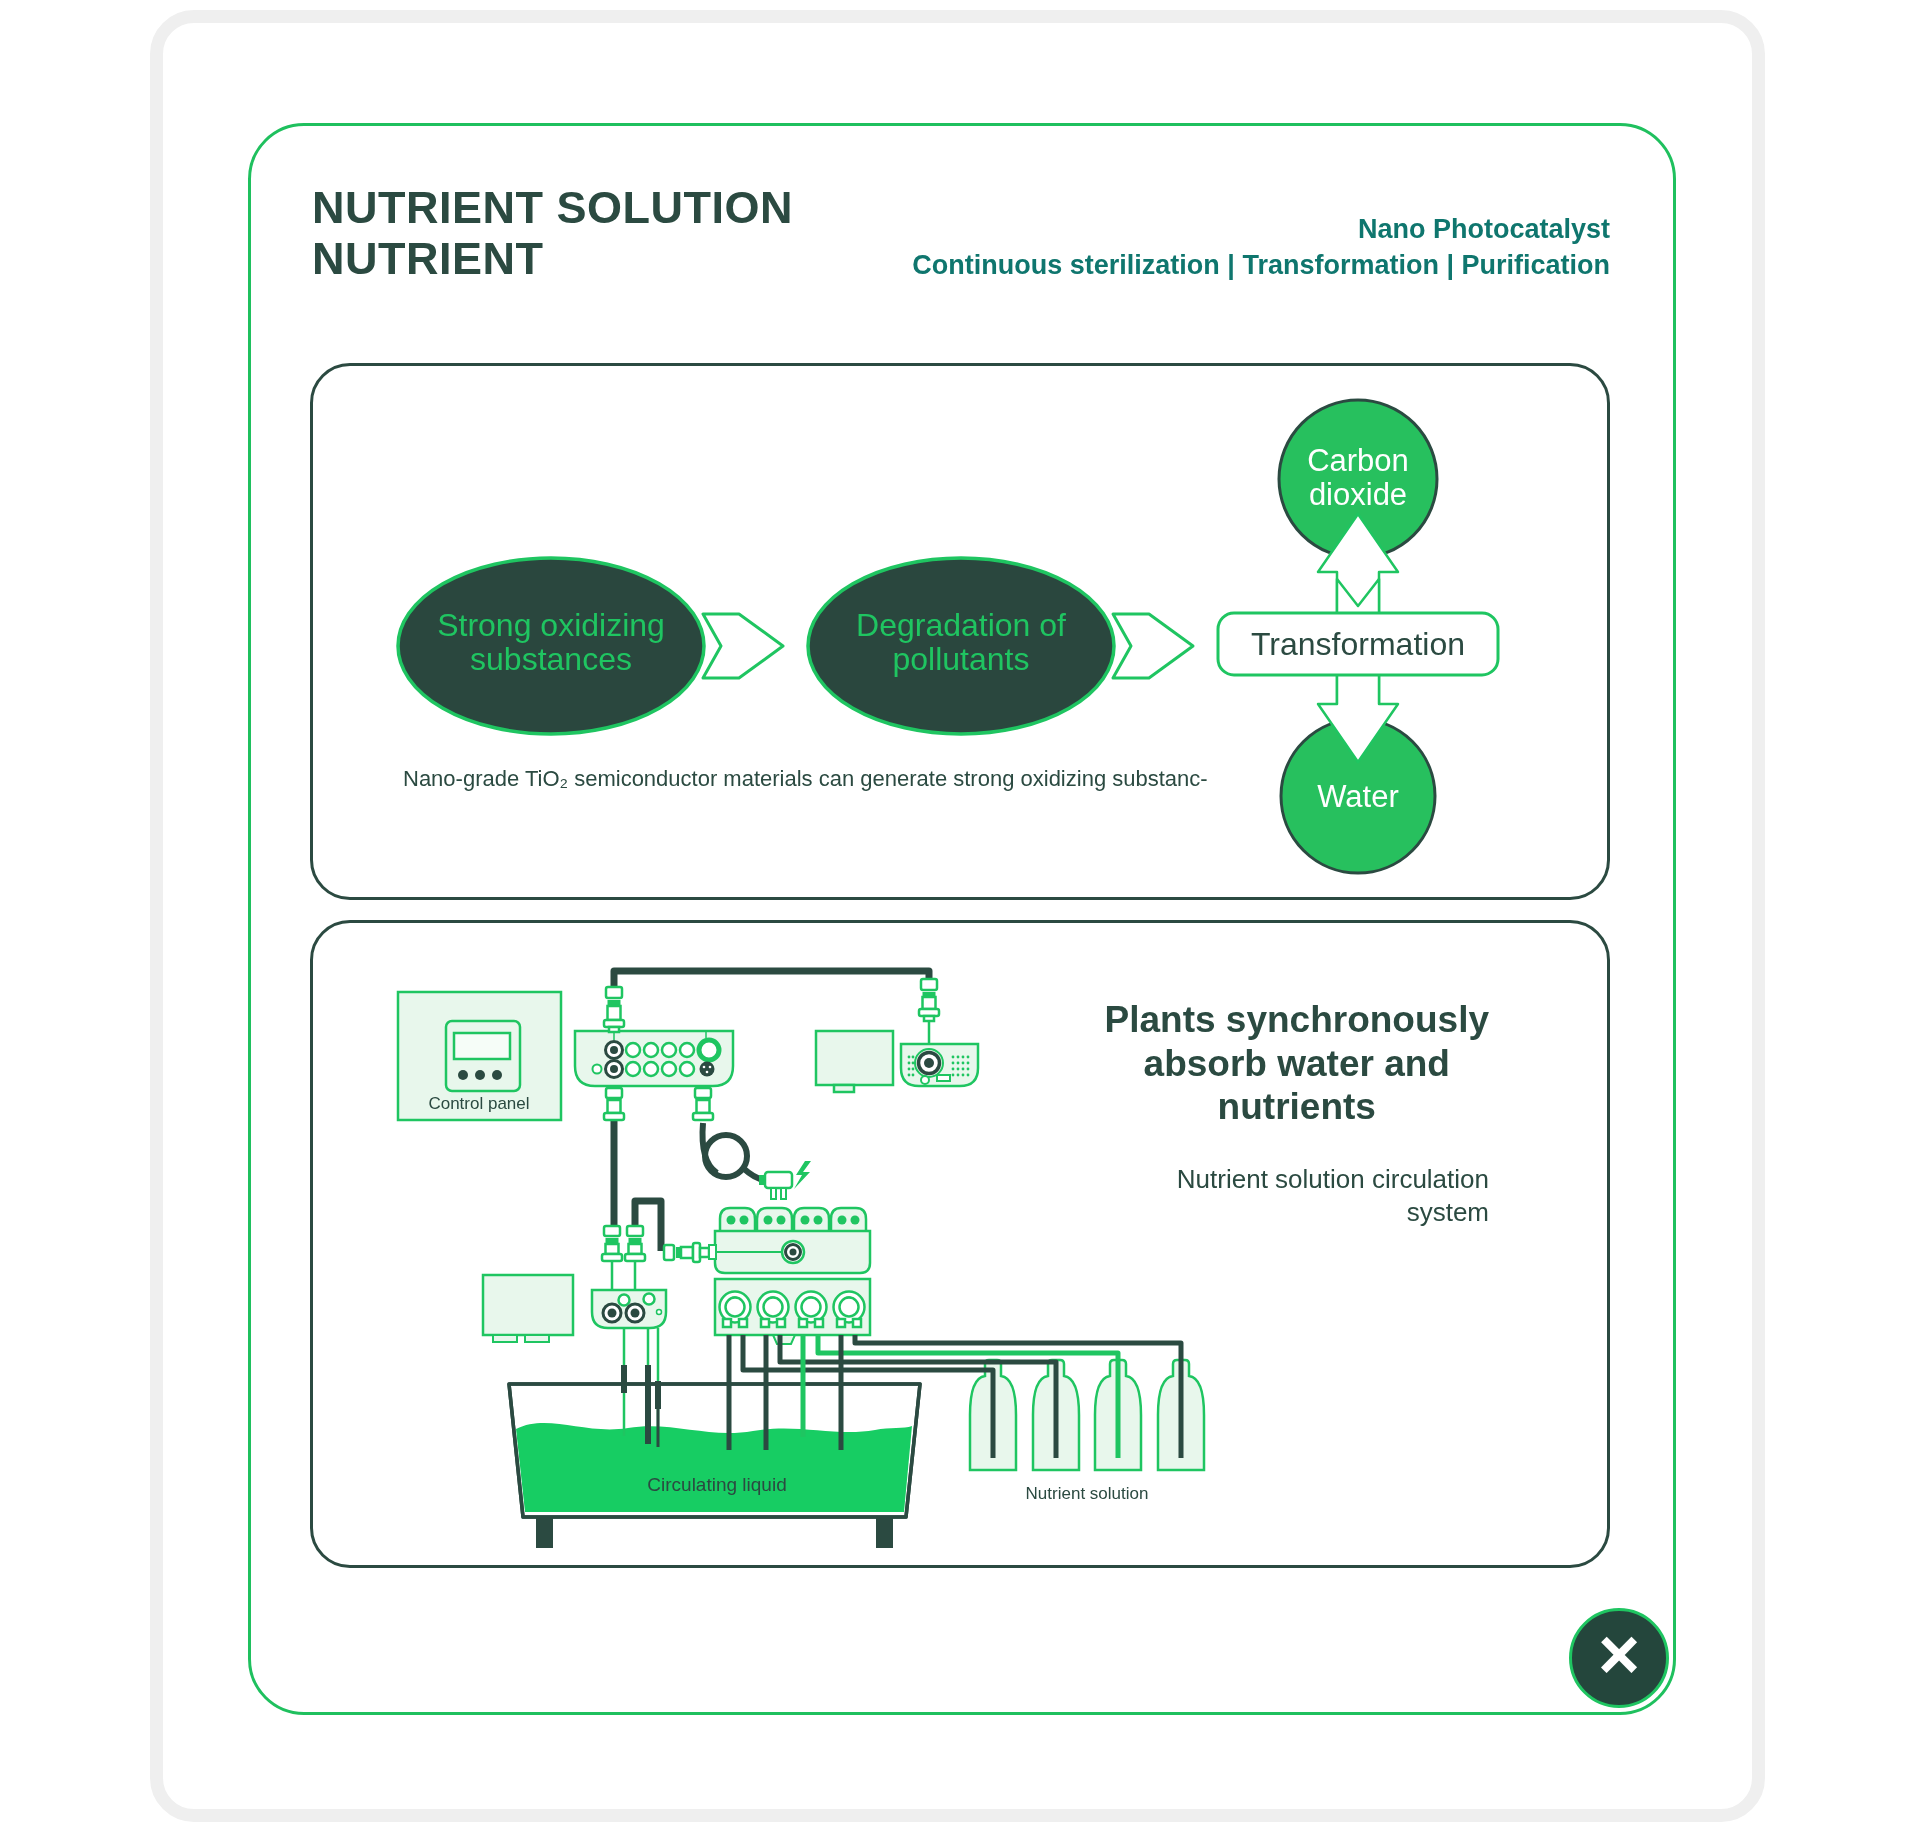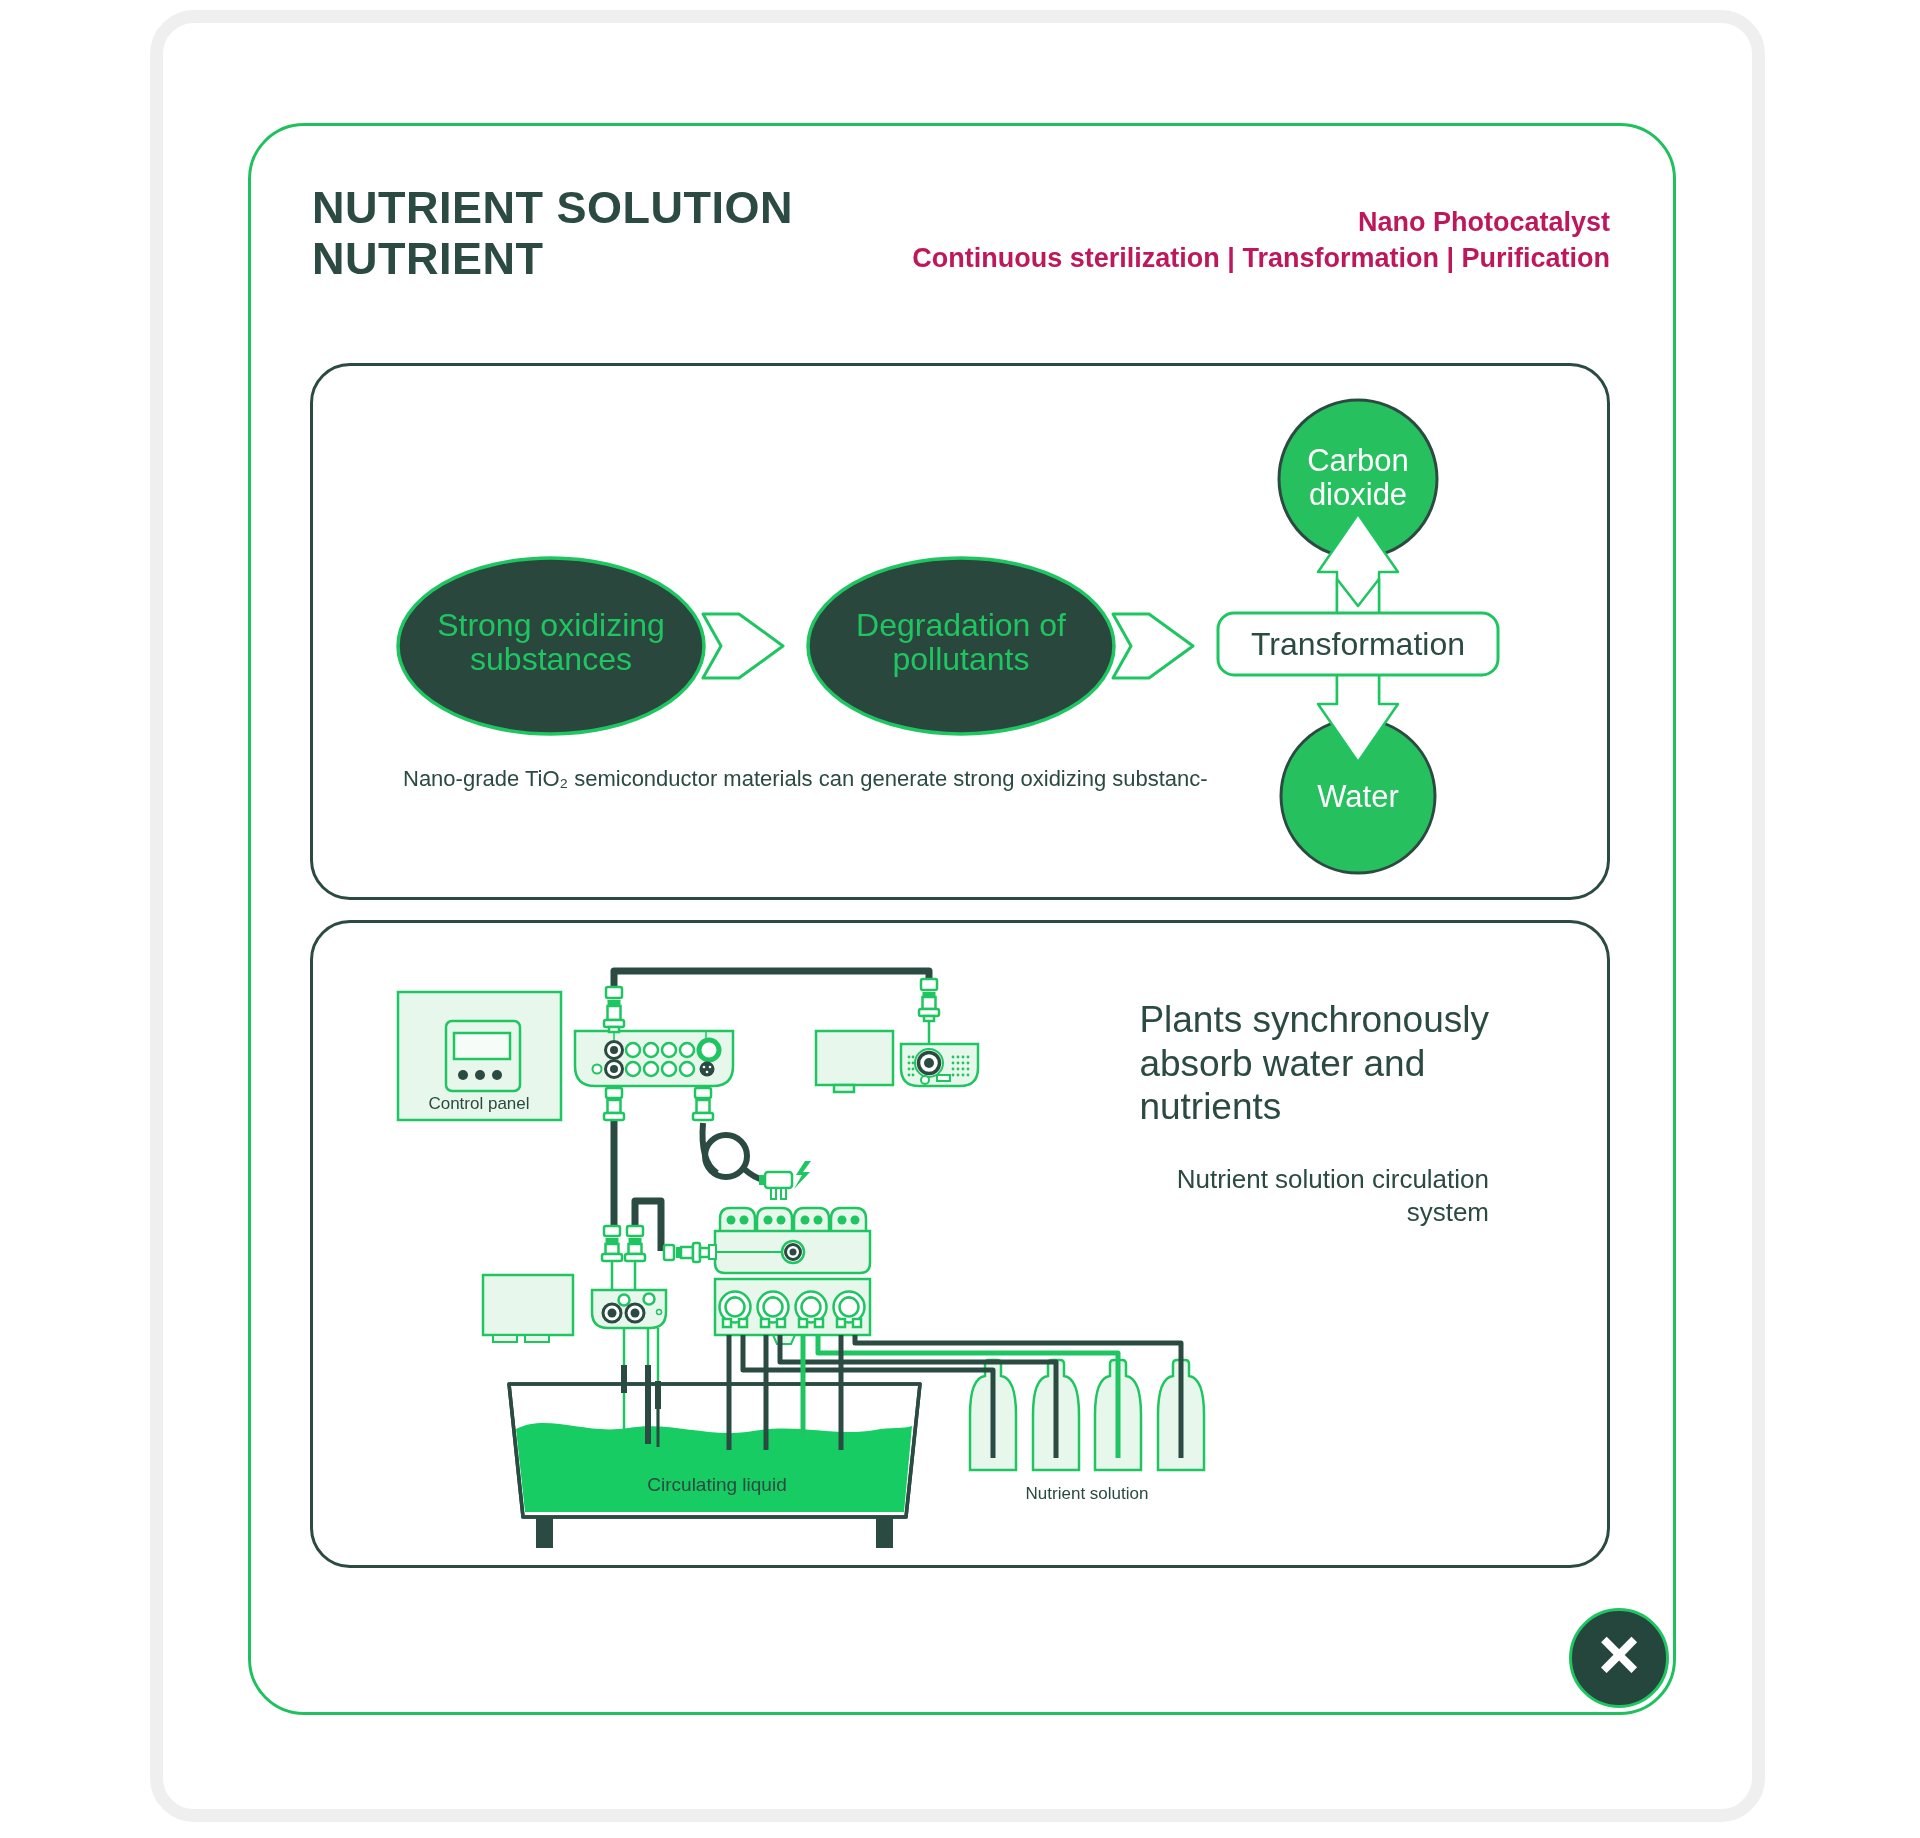--- a/index.html
+++ b/index.html
@@ -13,38 +13,38 @@
   }
   .container{
     position:absolute;left:248px;top:123px;width:1422px;height:1586px;
     border:3px solid #1fc05e;border-radius:56px;background:#fff;
   }
   .title{
     position:absolute;left:312px;top:182px;font-size:45px;font-weight:bold;
     color:#2b4a41;line-height:1.14;letter-spacing:.5px;
   }
   .tagline{
-    position:absolute;right:310px;top:205px;text-align:right;color:#be185d;
+    position:absolute;right:310px;top:212px;text-align:right;color:#0f766e;
     font-weight:bold;font-size:27px;line-height:1.32;
   }
   .panel{
     position:absolute;left:310px;width:1300px;background:#fff;
     border:3px solid #2b4a41;border-radius:40px;box-sizing:border-box;
   }
   #panel1{top:363px;height:537px;}
   #panel2{top:920px;height:648px;}
   .panel svg{position:absolute;left:0;top:0;}
   svg text{font-family:"Liberation Sans","DejaVu Sans",sans-serif;}
   .desc{
     position:absolute;left:90px;top:402px;width:860px;font-size:22px;
     line-height:21.5px;color:#2b4a41;
   }
   .desc div{white-space:nowrap;}
   .headline{
-    position:absolute;right:118px;top:75px;text-align:left;font-weight:normal;
+    position:absolute;right:118px;top:75px;text-align:center;font-weight:bold;
     font-size:37px;line-height:1.18;color:#2b4a41;
   }
   .subheadline{
     position:absolute;right:118px;top:240px;text-align:right;
     font-size:26px;line-height:1.28;color:#2b4a41;
   }
   .close-btn{
     position:absolute;left:1569px;top:1608px;width:100px;height:100px;
     border-radius:50%;background:#24463c;border:3px solid #1fc561;
     box-sizing:border-box;display:flex;align-items:center;justify-content:center;

